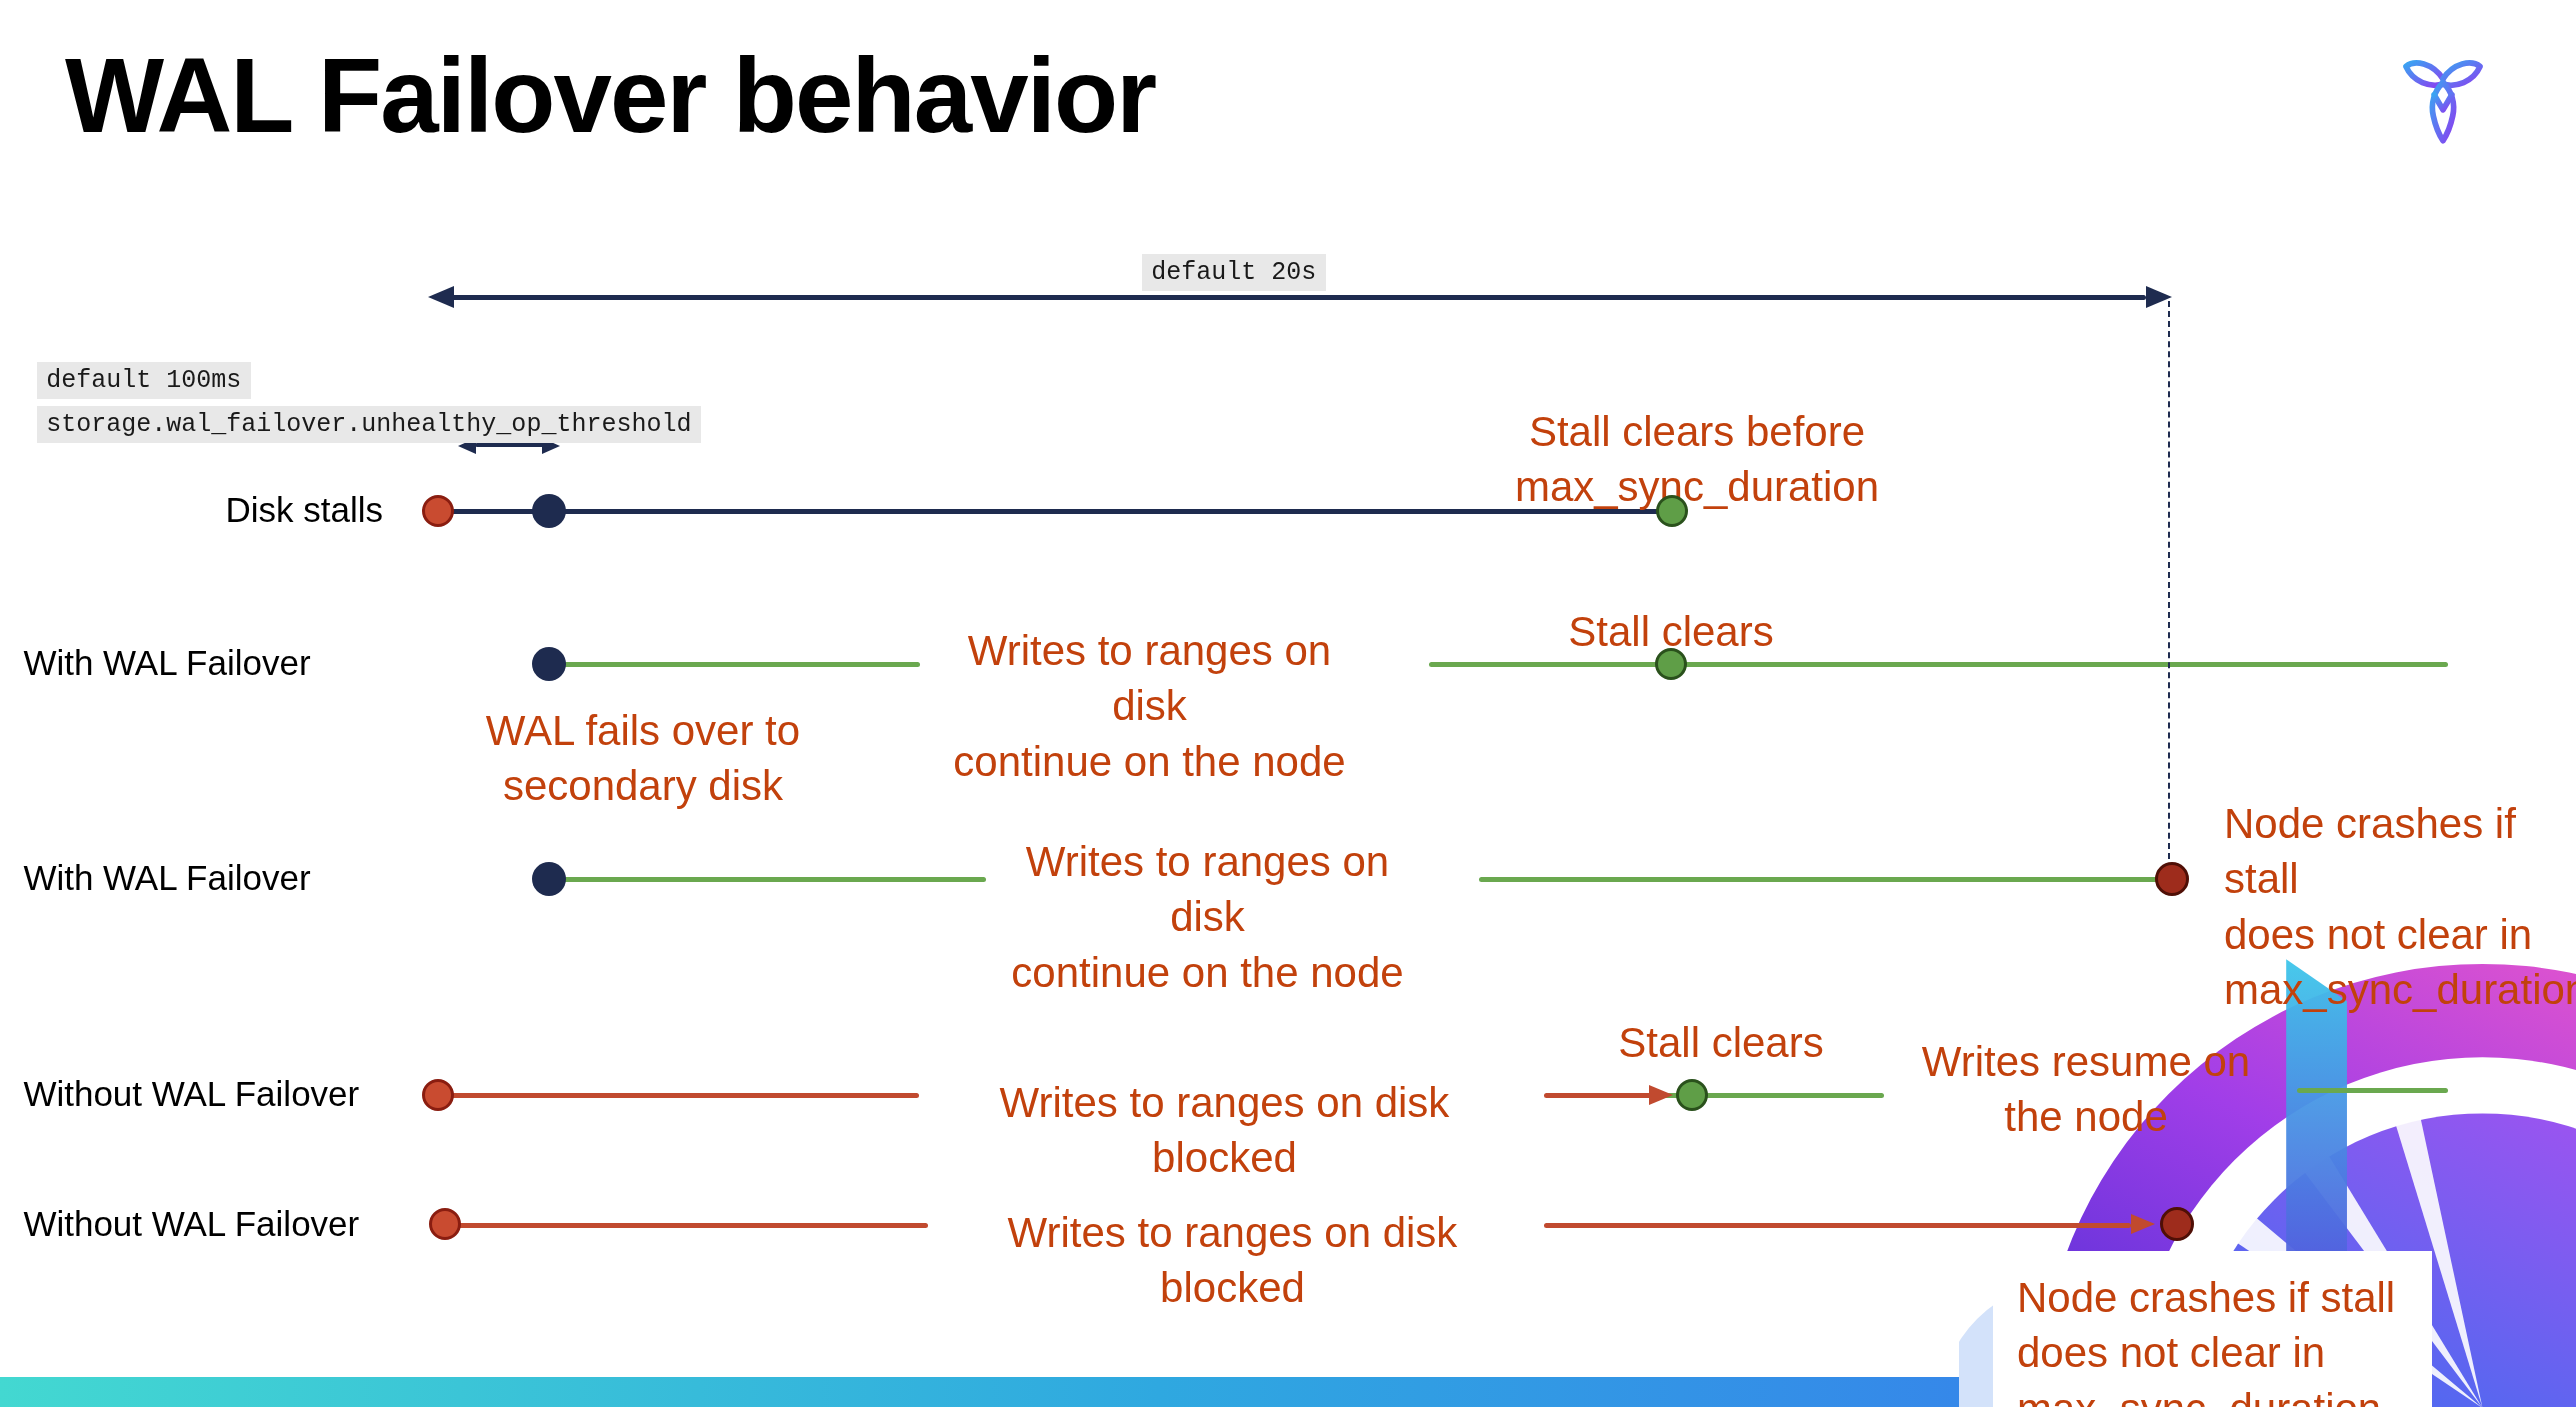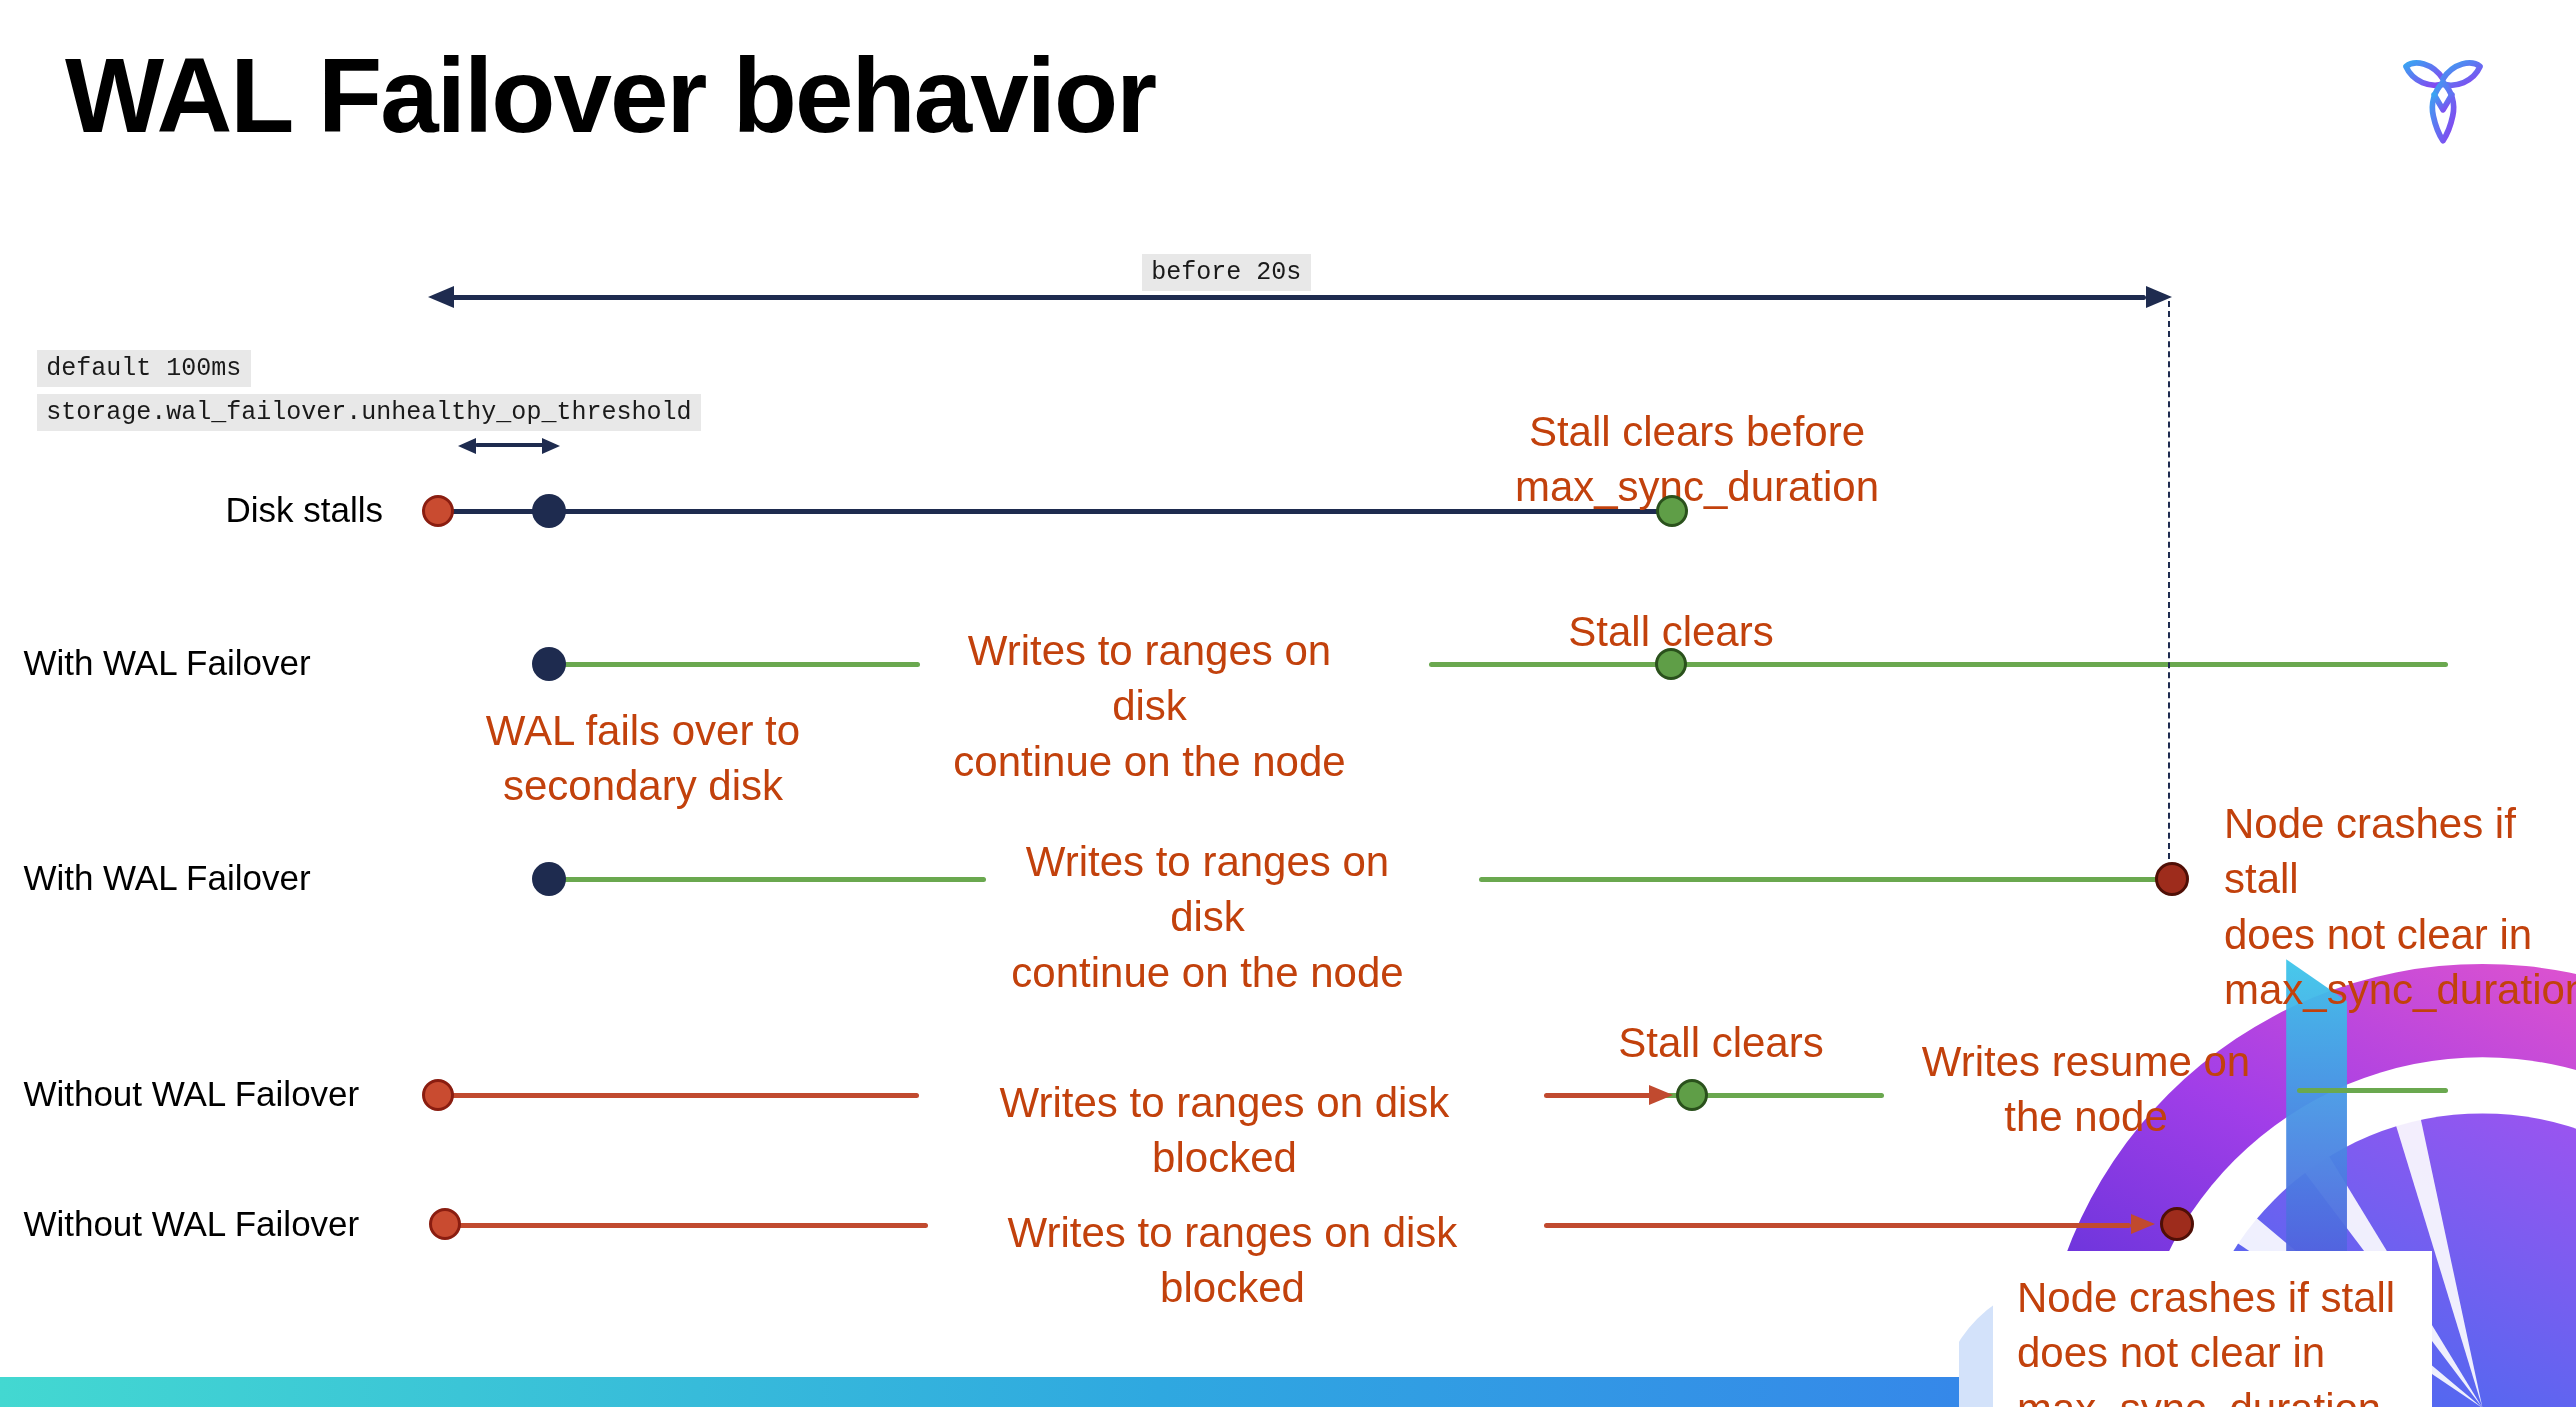--- a/index.html
+++ b/index.html
@@ -90,24 +90,24 @@
         <path d="M40 54 C44 61 47 66 50 71 C53 66 56 61 60 54"></path>
       </g>
     </svg>
 
     <div class="ah ah-l" style="left:428px;top:297px;"></div>
     <div class="hline navy" style="left:452px;top:295px;width:1694px;"></div>
     <div class="ah ah-r" style="left:2146px;top:297px;"></div>
     <div class="vdash" style="left:2168px;top:301px;height:578px;"></div>
 
     <div class="chips" style="left:1142px;top:254px;">
-      <span class="chip">before 20s</span>
+      <span class="chip">default 20s</span>
     </div>
 
-    <div class="chips" style="left:37px;top:350px;">
+    <div class="chips" style="left:37px;top:362px;">
       <span class="chip">default 100ms</span>
       <span class="chip">storage.wal_failover.unhealthy_op_threshold</span>
     </div>
     <div class="ah ah-l-sm" style="left:458px;top:446px;"></div>
     <div class="hline navy" style="left:475px;top:443px;width:71px;height:3.7px;"></div>
     <div class="ah ah-r-sm" style="left:542px;top:446px;"></div>
 
     <div class="row-label" style="left:140px;top:490px;width:243px;text-align:right;">Disk stalls</div>
     <div class="hline navy" style="left:438px;top:509px;width:1234px;"></div>
     <div class="dot dot-red" style="left:438px;top:511px;"></div>

